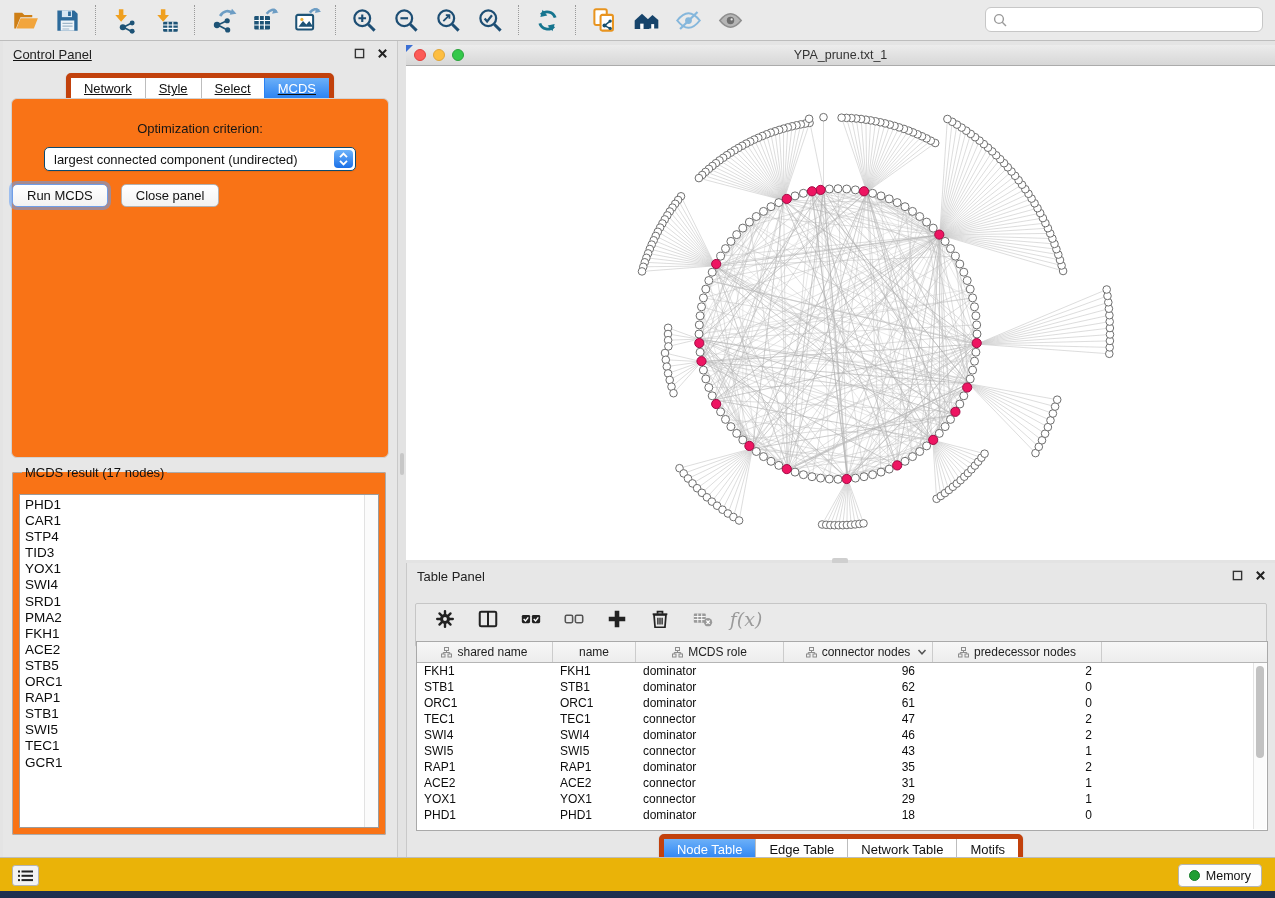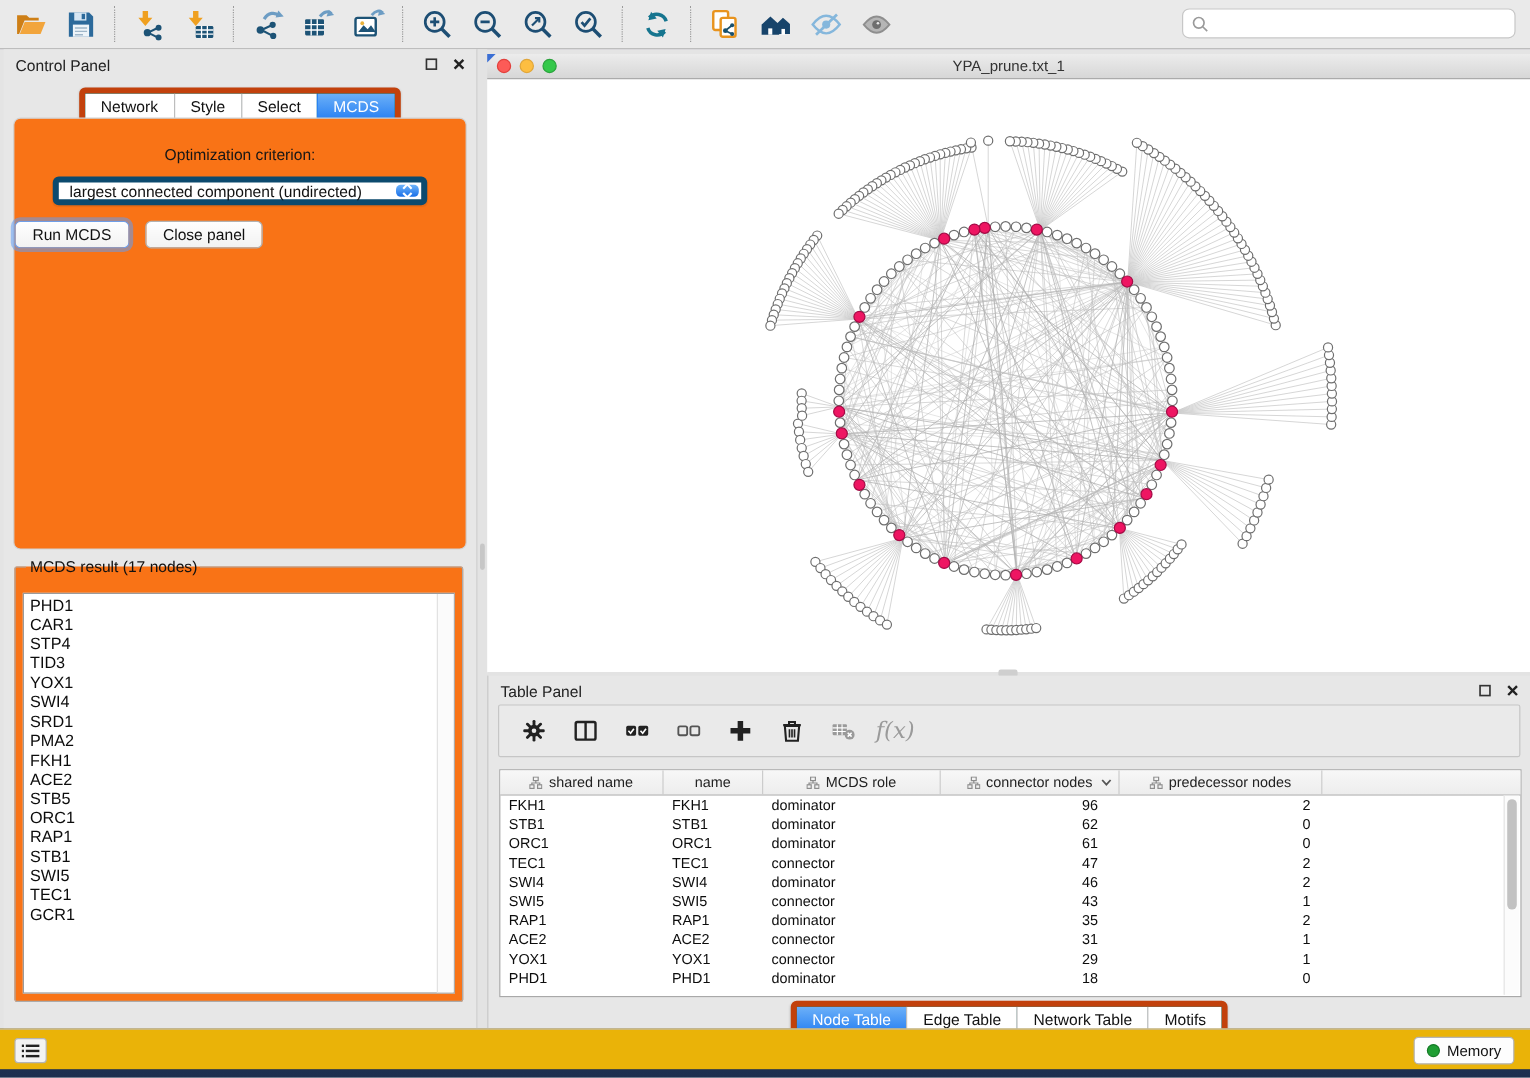--- a/index.html
+++ b/index.html
@@ -12,34 +12,34 @@
            border-bottom:1px solid #bdbdbd;display:flex;align-items:center;padding:0 4px;box-sizing:border-box;}
   .tb{width:42px;height:34px;background:none;border:none;display:flex;align-items:center;justify-content:center;padding:0;cursor:default;}
   .tb svg{width:27px;height:27px;}
   .sep{width:0;height:30px;border-left:1px dotted #9a9a9a;margin:0 7px;}
   #search-box{position:absolute;right:12px;top:7px;width:278px;height:25px;background:#fff;
               border:1px solid #c7c7c7;border-radius:6px;display:flex;align-items:center;padding:0 7px;box-sizing:border-box;}
   #search-box input{border:none;outline:none;flex:1;font-size:13px;font-family:"Liberation Sans",sans-serif;background:transparent;margin-left:5px;}
   
   #middle{position:absolute;left:0;top:41px;width:1275px;height:816px;background:#e4e4e4;}
   
-  #control-panel{position:absolute;left:3px;top:0;width:394px;height:816px;background:#e7e7e7;border-right:1px solid #c9c9c9;}
+  #control-panel{position:absolute;left:3px;top:0;width:394px;height:816px;background:#e7e7e7;border-right:1px solid #c9c9c9;text-decoration:underline;}
   .panel-titlebar{position:relative;height:26px;display:flex;align-items:center;padding:0 10px;}
   .panel-title{font-size:13px;color:#222;}
   .winbtns{position:absolute;right:8px;top:5px;display:flex;gap:9px;align-items:center;}
   .winbtn{width:14px;height:14px;background:none;border:none;padding:0;display:flex;align-items:center;justify-content:center;}
   .seg{display:flex;border:5px solid #c2410c;border-radius:5px;overflow:hidden;background:#0f766e;
        box-shadow:0 1px 2px rgba(0,0,0,.18);width:fit-content;}
   .seg .tab{padding:0 13px;height:21px;font-size:13px;display:flex;align-items:center;border-left:1px solid #bdbdbd;background:#fff;color:#111;cursor:default;}
   .seg .tab:first-child{border-left:none;}
   .seg .tab.active{background:linear-gradient(#6cb0f8,#2a82f3);color:#fff;border-left-color:#2a82f3;}
   #cp-tabs{margin:6px auto 0;}
   #cp-box{position:absolute;left:8px;right:8px;top:57px;height:358px;background:#f97316;border:1px solid #d2d2d2;border-radius:6px;}
   #opt-label{text-align:center;margin-top:22px;font-size:13px;color:#161616;}
-  #criterion{margin:11px auto 0;width:312px;height:24px;background:#fff;border:5px solid #0c4a6e;border-radius:5px;
+  #criterion{margin:11px auto 0;width:312px;height:24px;background:#fff;border:1px solid #0c4a6e;border-radius:5px;
              display:flex;align-items:center;box-sizing:border-box;padding-left:9px;position:relative;box-shadow:0 1px 1px rgba(0,0,0,.08);}
   #criterion .val{font-size:13px;color:#111;}
   .stepper{position:absolute;right:2px;top:2px;bottom:2px;width:19px;border-radius:4px;
            background:linear-gradient(#6db3fa,#1a70e8);display:flex;align-items:center;justify-content:center;}
   .btnrow{display:flex;gap:13px;margin-top:13px;}
   .mbtn{height:23px;background:linear-gradient(#ffffff,#f2f2f2);border:1px solid #b2b2b2;border-radius:5px;
         font-size:13px;font-family:"Liberation Sans",sans-serif;padding:0 14px;color:#111;}
   .mbtn.focused{border-color:#6f9ee8;box-shadow:0 0 0 3px rgba(96,156,245,.55);}
   #mcds-group{position:absolute;left:9px;right:11px;top:424px;bottom:22px;border:1px solid #ababab;border-radius:2px;
               margin:0;padding:3px;background:#f97316;}
@@ -60,22 +60,22 @@
   .light{width:12px;height:12px;border-radius:50%;box-sizing:border-box;}
   .light.red{background:#fc5b57;border:1px solid #e2403c;}
   .light.yellow{background:#fdbe41;border:1px solid #e0a63a;}
   .light.green{background:#34c84a;border:1px solid #2ba33d;}
   #net-canvas-wrap{height:495px;background:#fff;}
   #dock-indicator{position:absolute;left:0;top:0;width:0;height:0;border-top:7px solid #3b6fd4;border-right:7px solid transparent;}
   
   #hdivider{position:absolute;left:406px;top:519px;width:869px;height:3px;background:#e3e3e3;}
   #hdivider .handle{position:absolute;left:426px;top:-2px;width:16px;height:6px;background:#cfcfcf;border-radius:2px;}
   #table-panel{position:absolute;left:406px;top:522px;width:869px;height:294px;background:#e7e7e7;border-left:1px solid #c9c9c9;box-sizing:border-box;}
-  #tp-toolbar{position:absolute;left:8px;right:8px;top:24px;height:44px;background:#eaeaea;border:1px solid #c6c6c6;border-radius:2px;
-              display:flex;align-items:center;padding-left:14px;gap:13px;box-sizing:border-box;}
+  #tp-toolbar{position:absolute;left:8px;right:8px;top:40px;height:44px;background:#eaeaea;border:1px solid #c6c6c6;border-radius:2px;
+              display:flex;padding-left:14px;gap:13px;box-sizing:border-box;}
   .tpi{width:30px;height:30px;background:none;border:none;padding:0;display:flex;align-items:center;justify-content:center;}
   .tpi svg{width:22px;height:22px;}
   .fx{font-family:"DejaVu Serif",serif;font-style:italic;font-size:19px;color:#9a9a9a;}
   #table-wrap{position:absolute;left:9px;right:7px;top:78px;height:190px;background:#fff;border:1px solid #a9a9a9;box-sizing:border-box;}
   #thead{display:flex;height:20px;border-bottom:1px solid #b5b5b5;background:linear-gradient(#f7f7f7,#ededed);}
   .th{display:flex;align-items:center;justify-content:center;gap:5px;font-size:12px;color:#222;
       border-right:1px solid #cccccc;box-sizing:border-box;position:relative;}
   .c0{width:136px;} .c1{width:83px;} .c2{width:148px;} .c3{width:149px;} .c4{width:169px;}
   .sortchev{position:absolute;right:5px;top:6px;}
   #rows .trow{display:flex;height:16px;align-items:center;}

